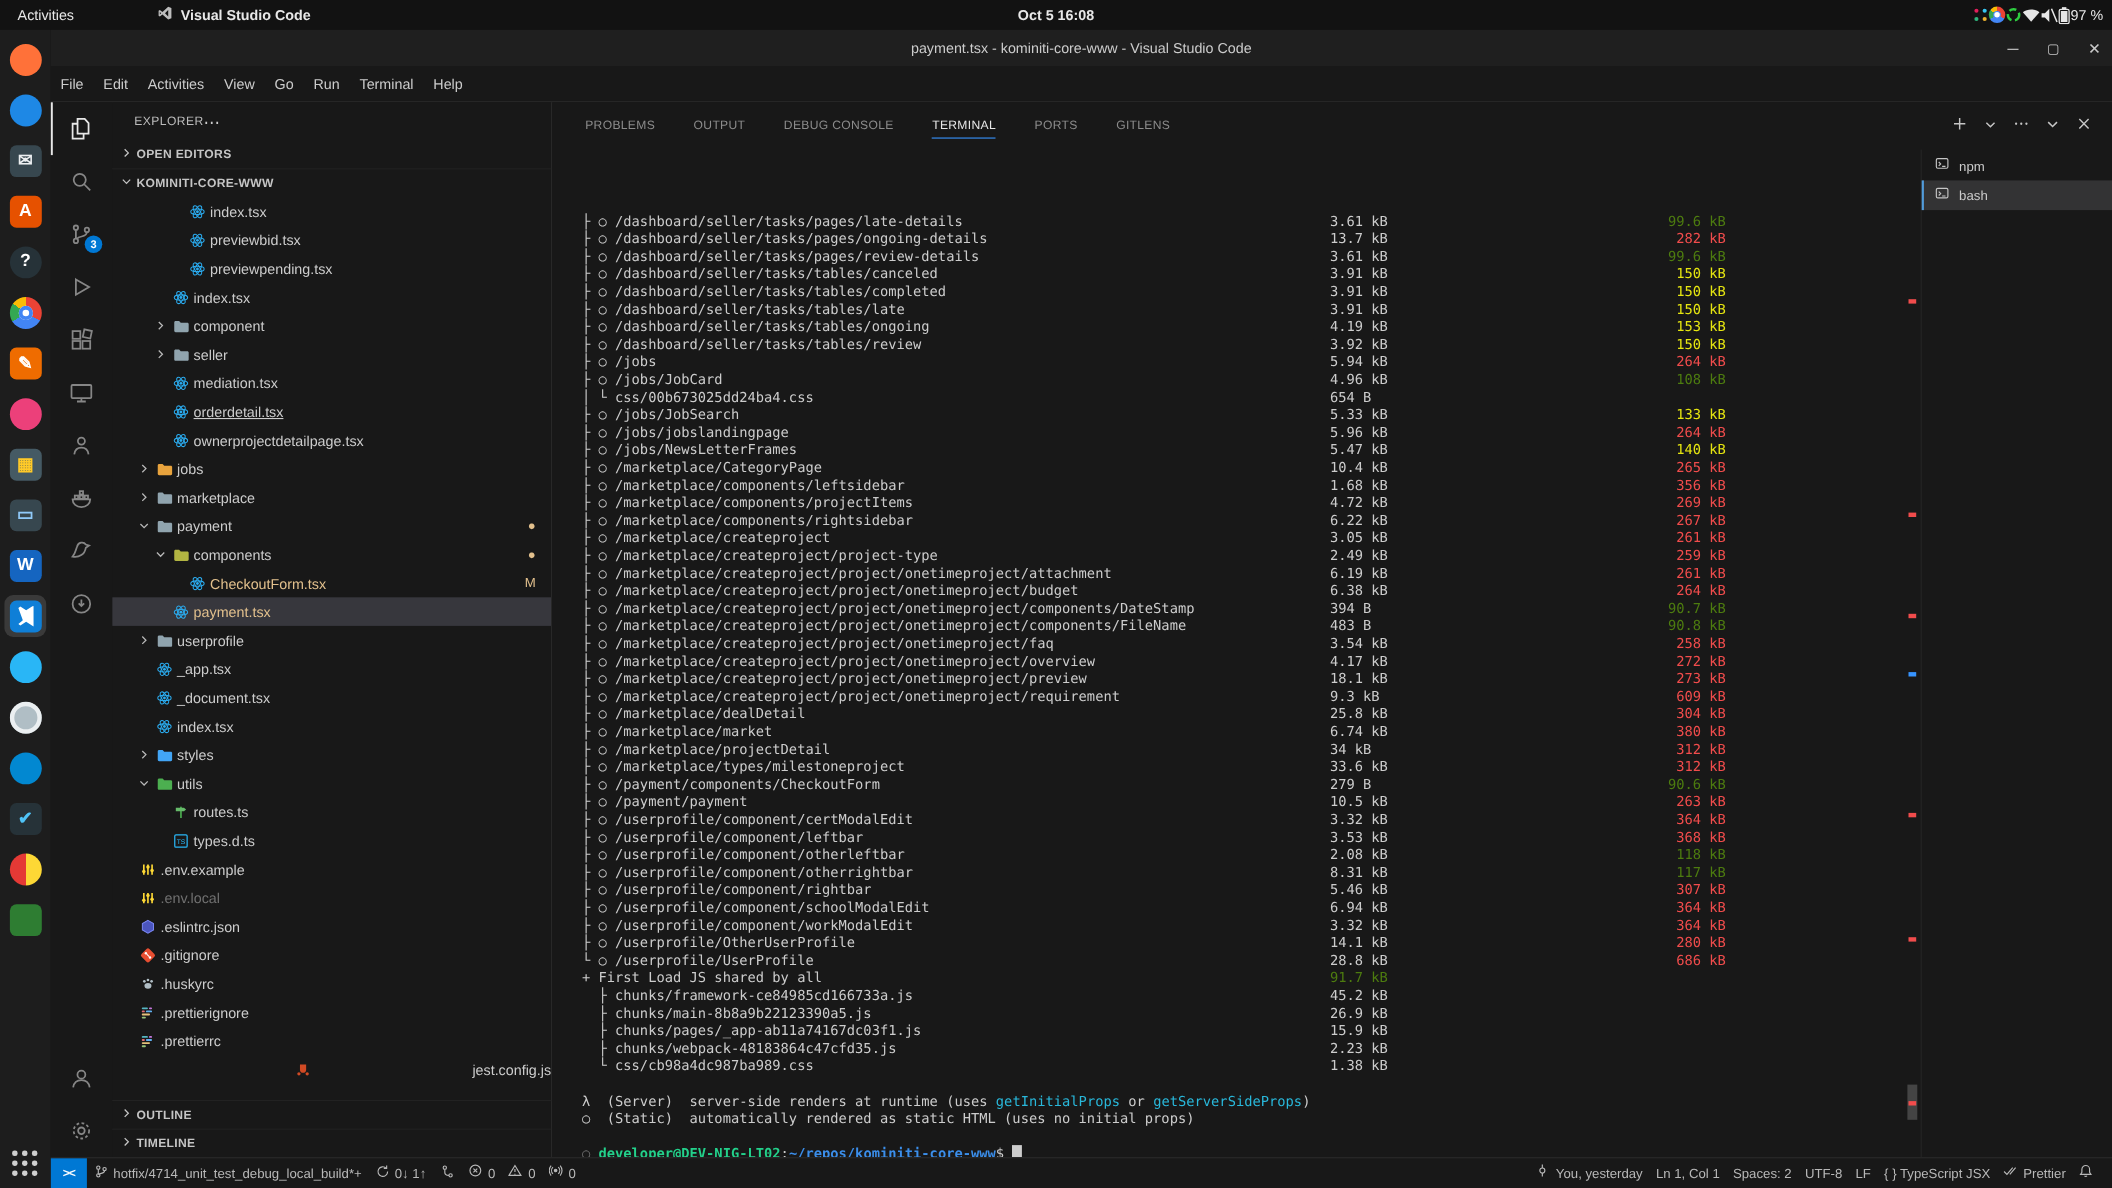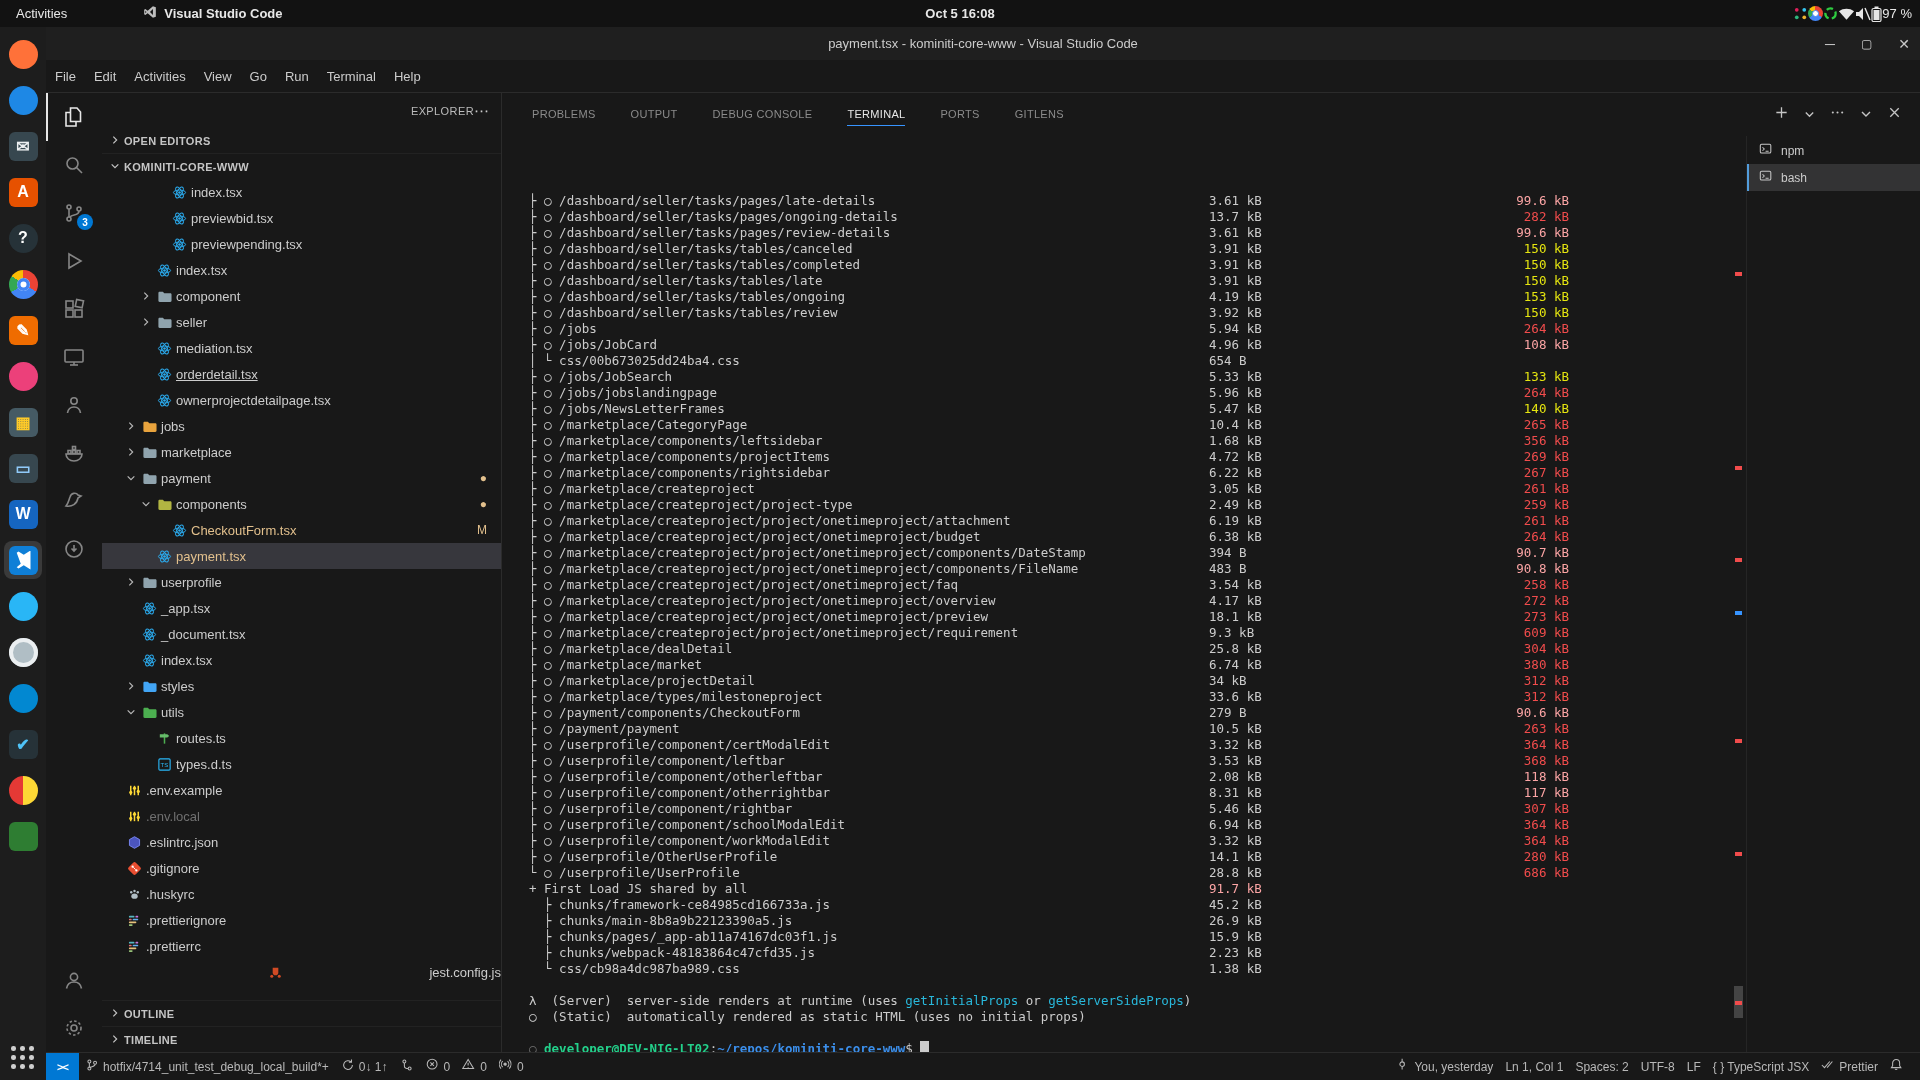--- a/index.html
+++ b/index.html
@@ -45,21 +45,21 @@
   #activitybar{width:56px;background:#181818;display:flex;flex-direction:column;align-items:center;flex:0 0 auto;}
   .act-item{width:56px;height:48px;display:flex;align-items:center;justify-content:center;position:relative;}
   .act-item.active{border-left:2px solid #e7e7e7;width:54px;}
   .act-item svg{stroke:#868686;fill:none;stroke-width:1.6;}
   .act-item.active svg{stroke:#e7e7e7;}
   .act-badge{position:absolute;right:9px;bottom:7px;min-width:16px;height:16px;border-radius:9px;background:#0078d4;
              color:#fff;font-size:10px;display:flex;align-items:center;justify-content:center;font-weight:bold;}
   #act-spacer{flex:1;}
   
   #sidebar{width:399px;background:#181818;border-right:1px solid #2b2b2b;display:flex;flex-direction:column;flex:0 0 auto;font-size:13px;}
-  #sb-header{height:35px;display:flex;align-items:center;justify-content:flex-end;padding:0 12px 0 20px;flex:0 0 auto;}
+  #sb-header{height:35px;display:flex;align-items:center;justify-content:flex-start;padding:0 12px 0 20px;flex:0 0 auto;}
   #sb-title{font-size:11px;letter-spacing:.4px;color:#bbbbbb;}
   .sb-section{height:25px;display:flex;align-items:center;font-size:11px;font-weight:bold;letter-spacing:.3px;color:#c5c5c5;
               padding-left:4px;flex:0 0 auto;}
   .sb-section .chev{margin:0 4px;}
   #root-section{border-top:1px solid #222;text-align:right;}
   #tree{flex:1;overflow:hidden;}
   .trow{height:26px;display:flex;align-items:center;position:relative;}
   .trow.selected{background:#37373d;}
   .trow .chev{width:16px;display:flex;justify-content:center;flex:0 0 auto;}
   .trow .ficon{width:20px;display:flex;justify-content:center;flex:0 0 auto;}
@@ -79,21 +79,21 @@
   .ptab.active::after{content:"";position:absolute;left:12px;right:12px;bottom:2px;height:1px;background:#3794ff;}
   #panel-actions{position:absolute;right:18px;top:0;height:100%;display:flex;align-items:center;gap:14px;color:#c5c5c5;}
   #panel-actions svg{stroke:#c5c5c5;fill:none;stroke-width:1.4;}
   #panel-body{flex:1;display:flex;min-height:0;position:relative;}
   #term{flex:1;font-family:"DejaVu Sans Mono",monospace;font-size:12.5px;line-height:16px;color:#cccccc;
         padding:57px 0 0 27px;box-sizing:border-box;overflow:hidden;}
   .trline{display:flex;height:16px;white-space:pre;}
   .tr-name{width:680px;flex:0 0 auto;overflow:hidden;}
   .tr-size{width:180px;flex:0 0 auto;}
   .tr-load{width:180px;flex:0 0 auto;text-align:right;}
-  .c-green{color:#fca5a5;} .c-yellow{color:#e5e510;} .c-red{color:#f14c4c;}
+  .c-green{color:#4d7c0f;} .c-yellow{color:#e5e510;} .c-red{color:#f14c4c;}
   .c-cyan{color:#29b8db;} .c-dim{color:#6f6f6f;}
   .c-user{color:#23d18b;font-weight:bold;} .c-path{color:#3b8eea;font-weight:bold;}
   .blankline{height:16px;}
   #cursor{display:inline-block;width:9px;height:15px;background:#cccccc;vertical-align:text-bottom;}
   
   #term-scroll{width:14px;flex:0 0 auto;position:relative;}
   #term-thumb{position:absolute;left:2px;width:9px;background:rgba(121,121,121,.45);}
   .smark{position:absolute;left:3px;width:7px;height:4px;}
   
   #term-list{width:173px;flex:0 0 auto;border-left:1px solid #252525;padding-top:1px;}

